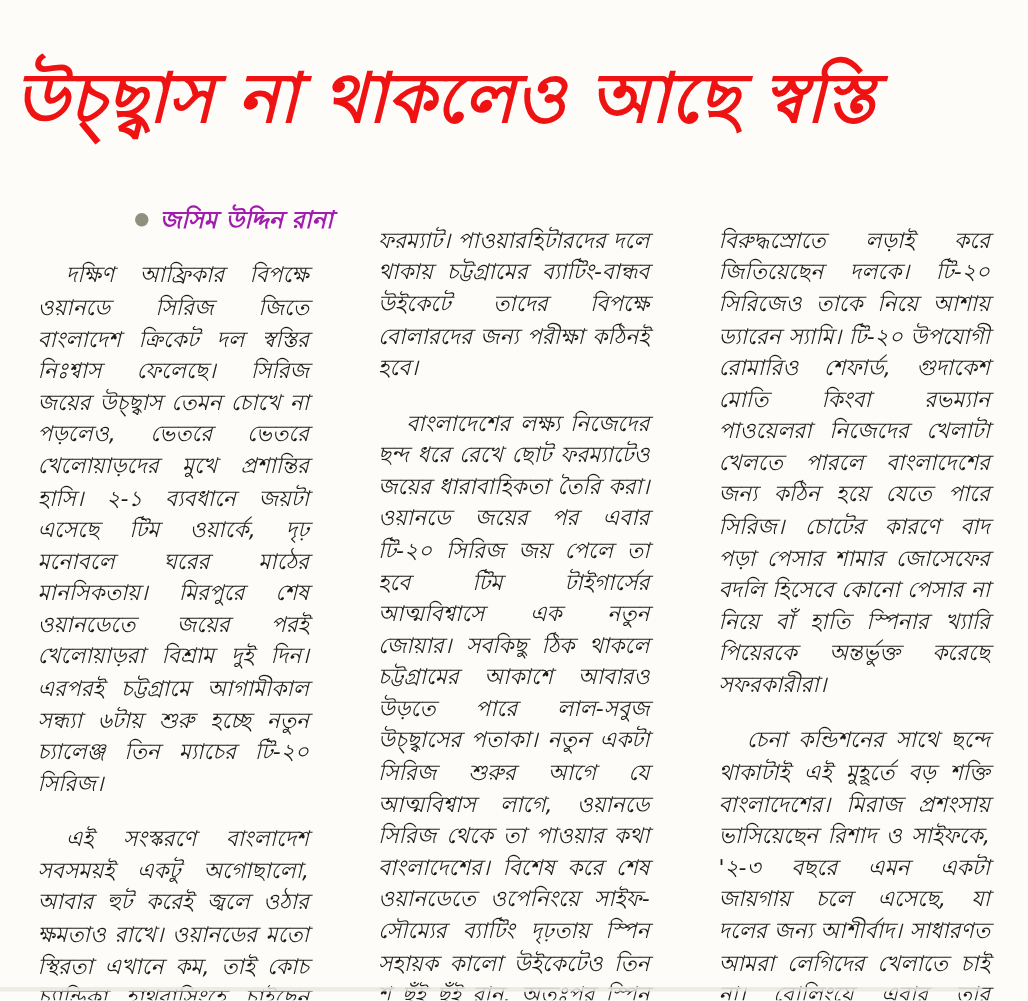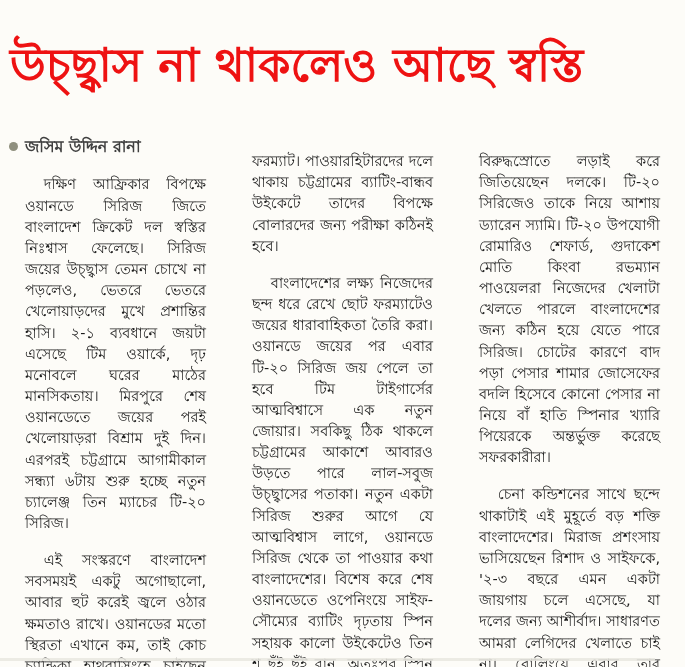--- a/index.html
+++ b/index.html
@@ -8,20 +8,21 @@
     background: #ffffff;
   }
   #page {
     position: relative;
     width: 685px;
     height: 667px;
     background: #fdfcf8;
     overflow: hidden;
     font-family: "DejaVu Sans", sans-serif;
     box-sizing: border-box;
+    font-style: italic;
   }
   .headline {
     color: #ee1212;
     font-weight: bold;
     font-size: 46px;
     line-height: 1.25;
     padding: 6px 10px 4px 10px;
     letter-spacing: 0px;
     white-space: nowrap;
     overflow: hidden;
@@ -39,22 +40,23 @@
     color: #1c1c1c;
     font-size: 14.5px;
     line-height: 1.46;
   }
   .byline {
     display: flex;
     align-items: center;
     gap: 7px;
     font-weight: bold;
     font-size: 16px;
-    color: #404040;
+    color: #a21caf;
     margin: 0 0 4px 0;
+    justify-content: flex-end;
   }
   .byline-bullet {
     display: inline-block;
     width: 9px;
     height: 9px;
     border-radius: 50%;
     background: #90907f;
     flex: 0 0 auto;
   }
   .col p {

